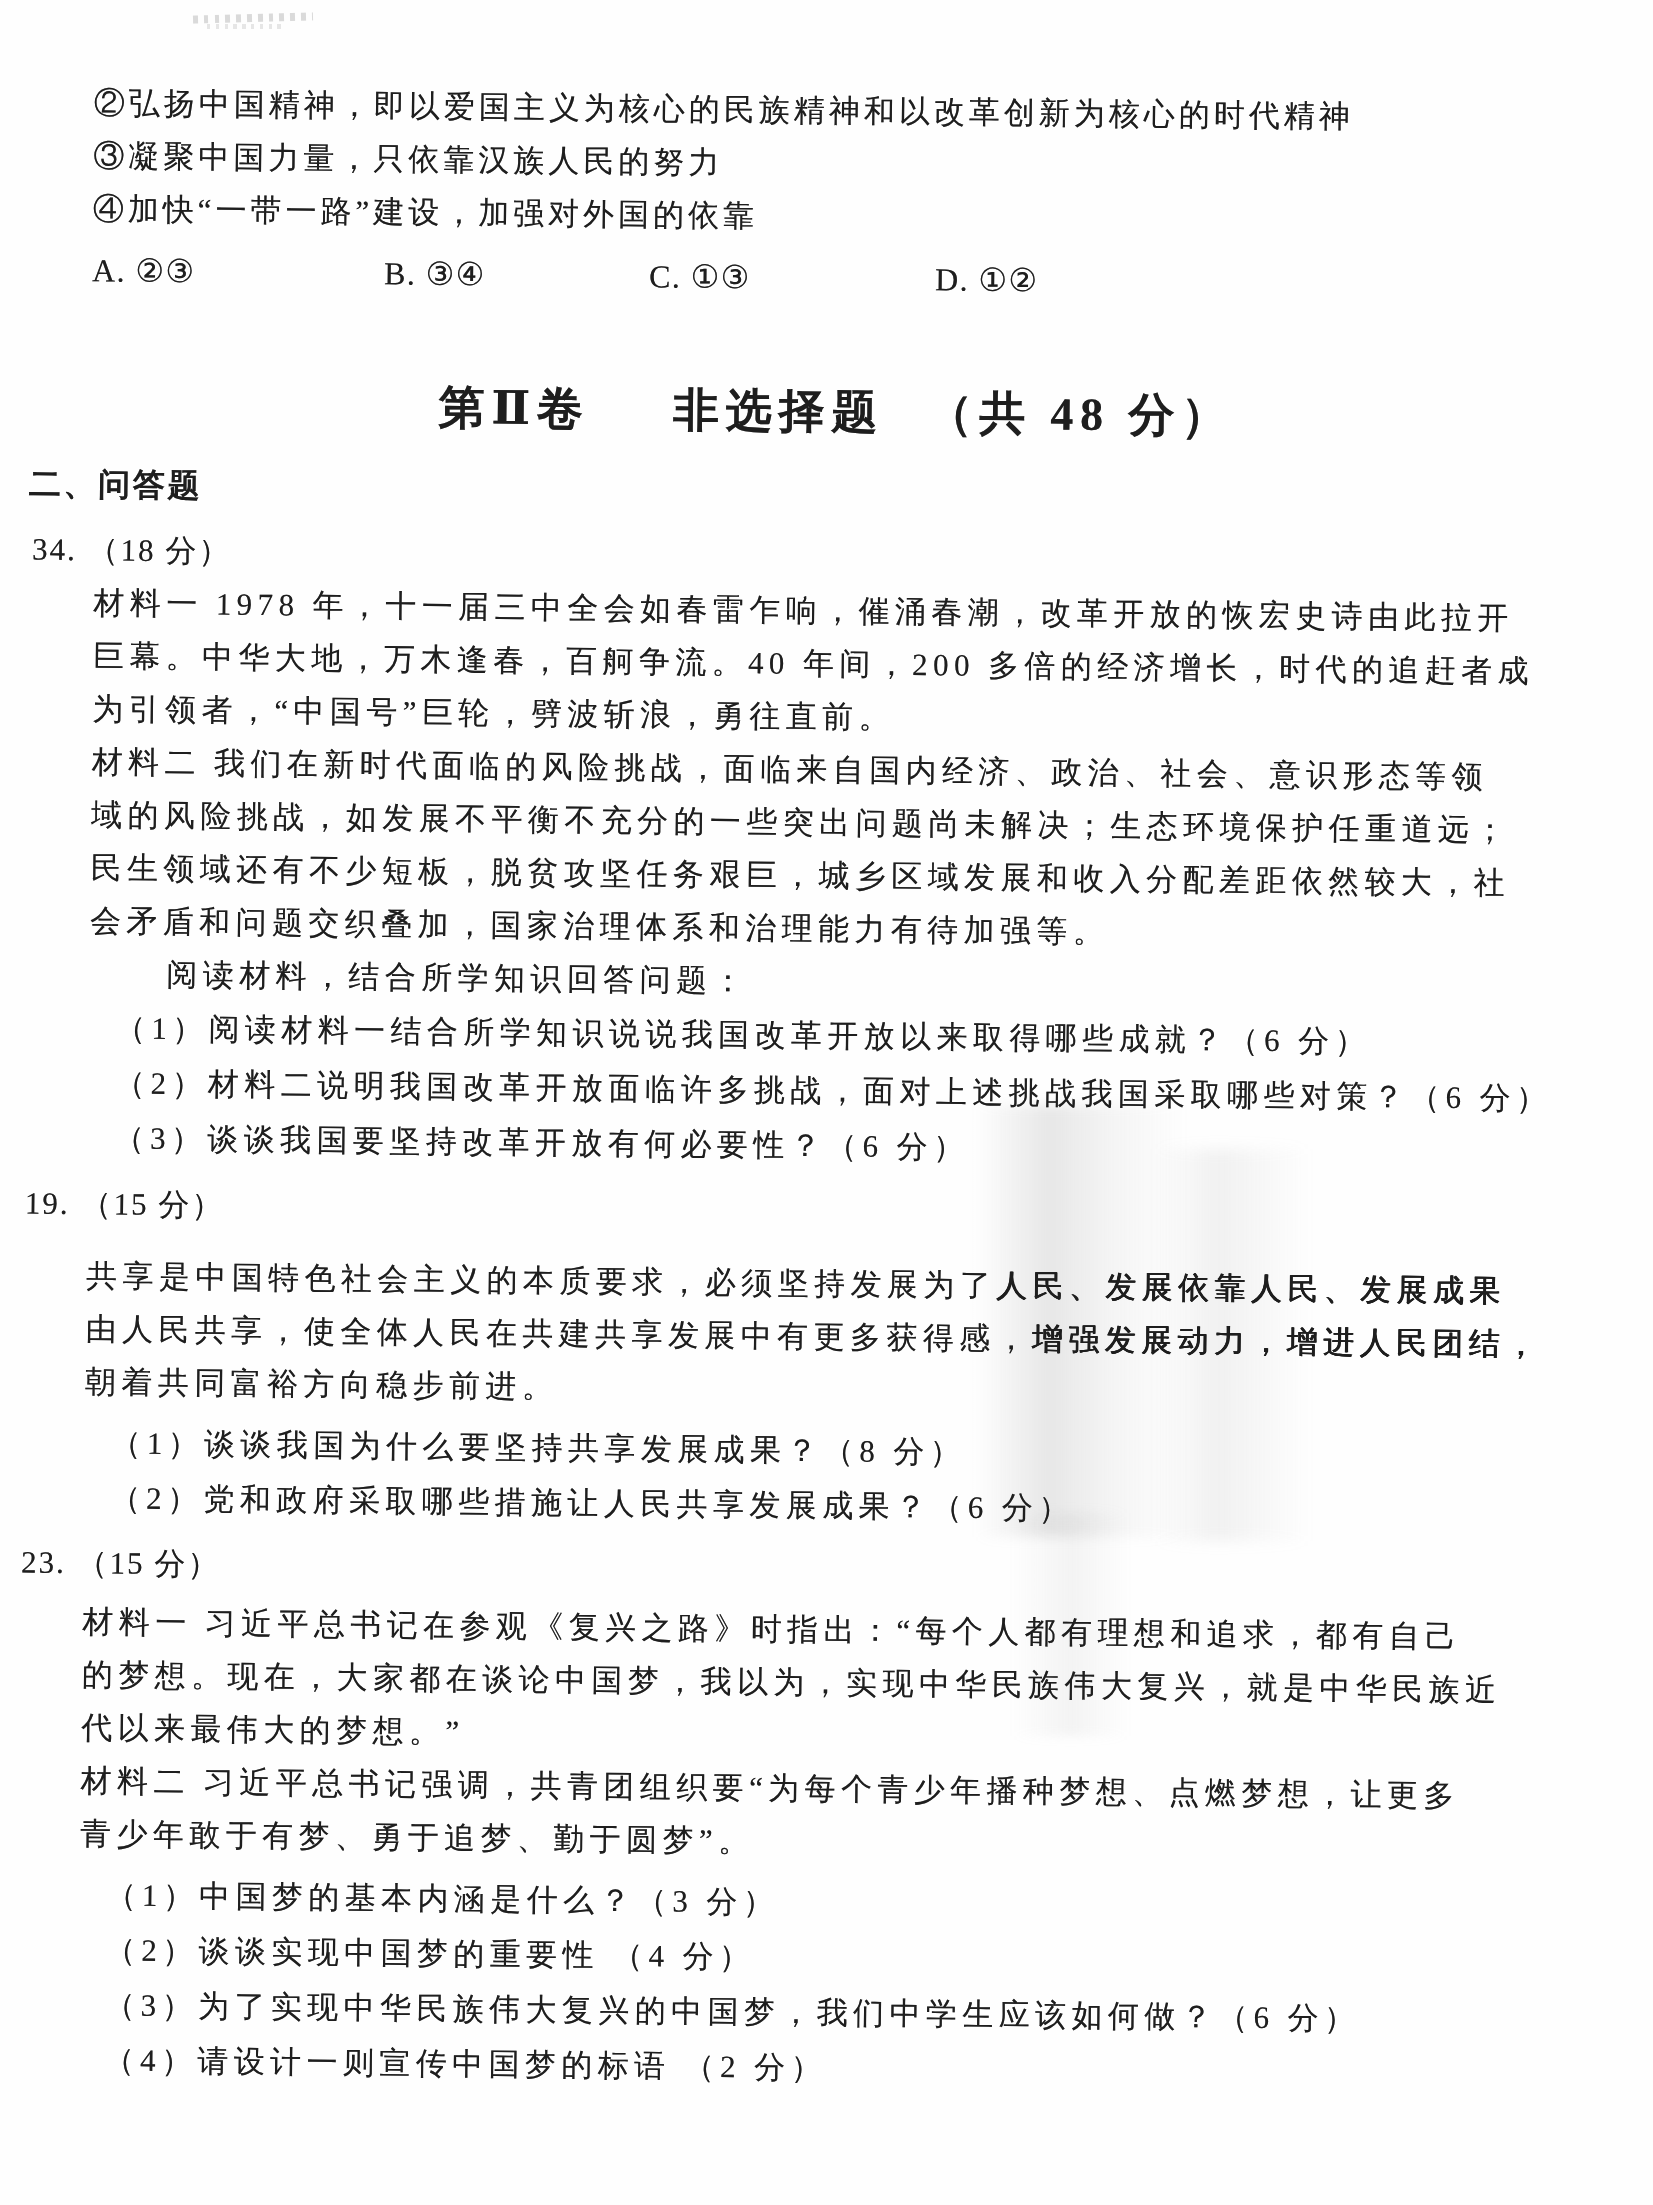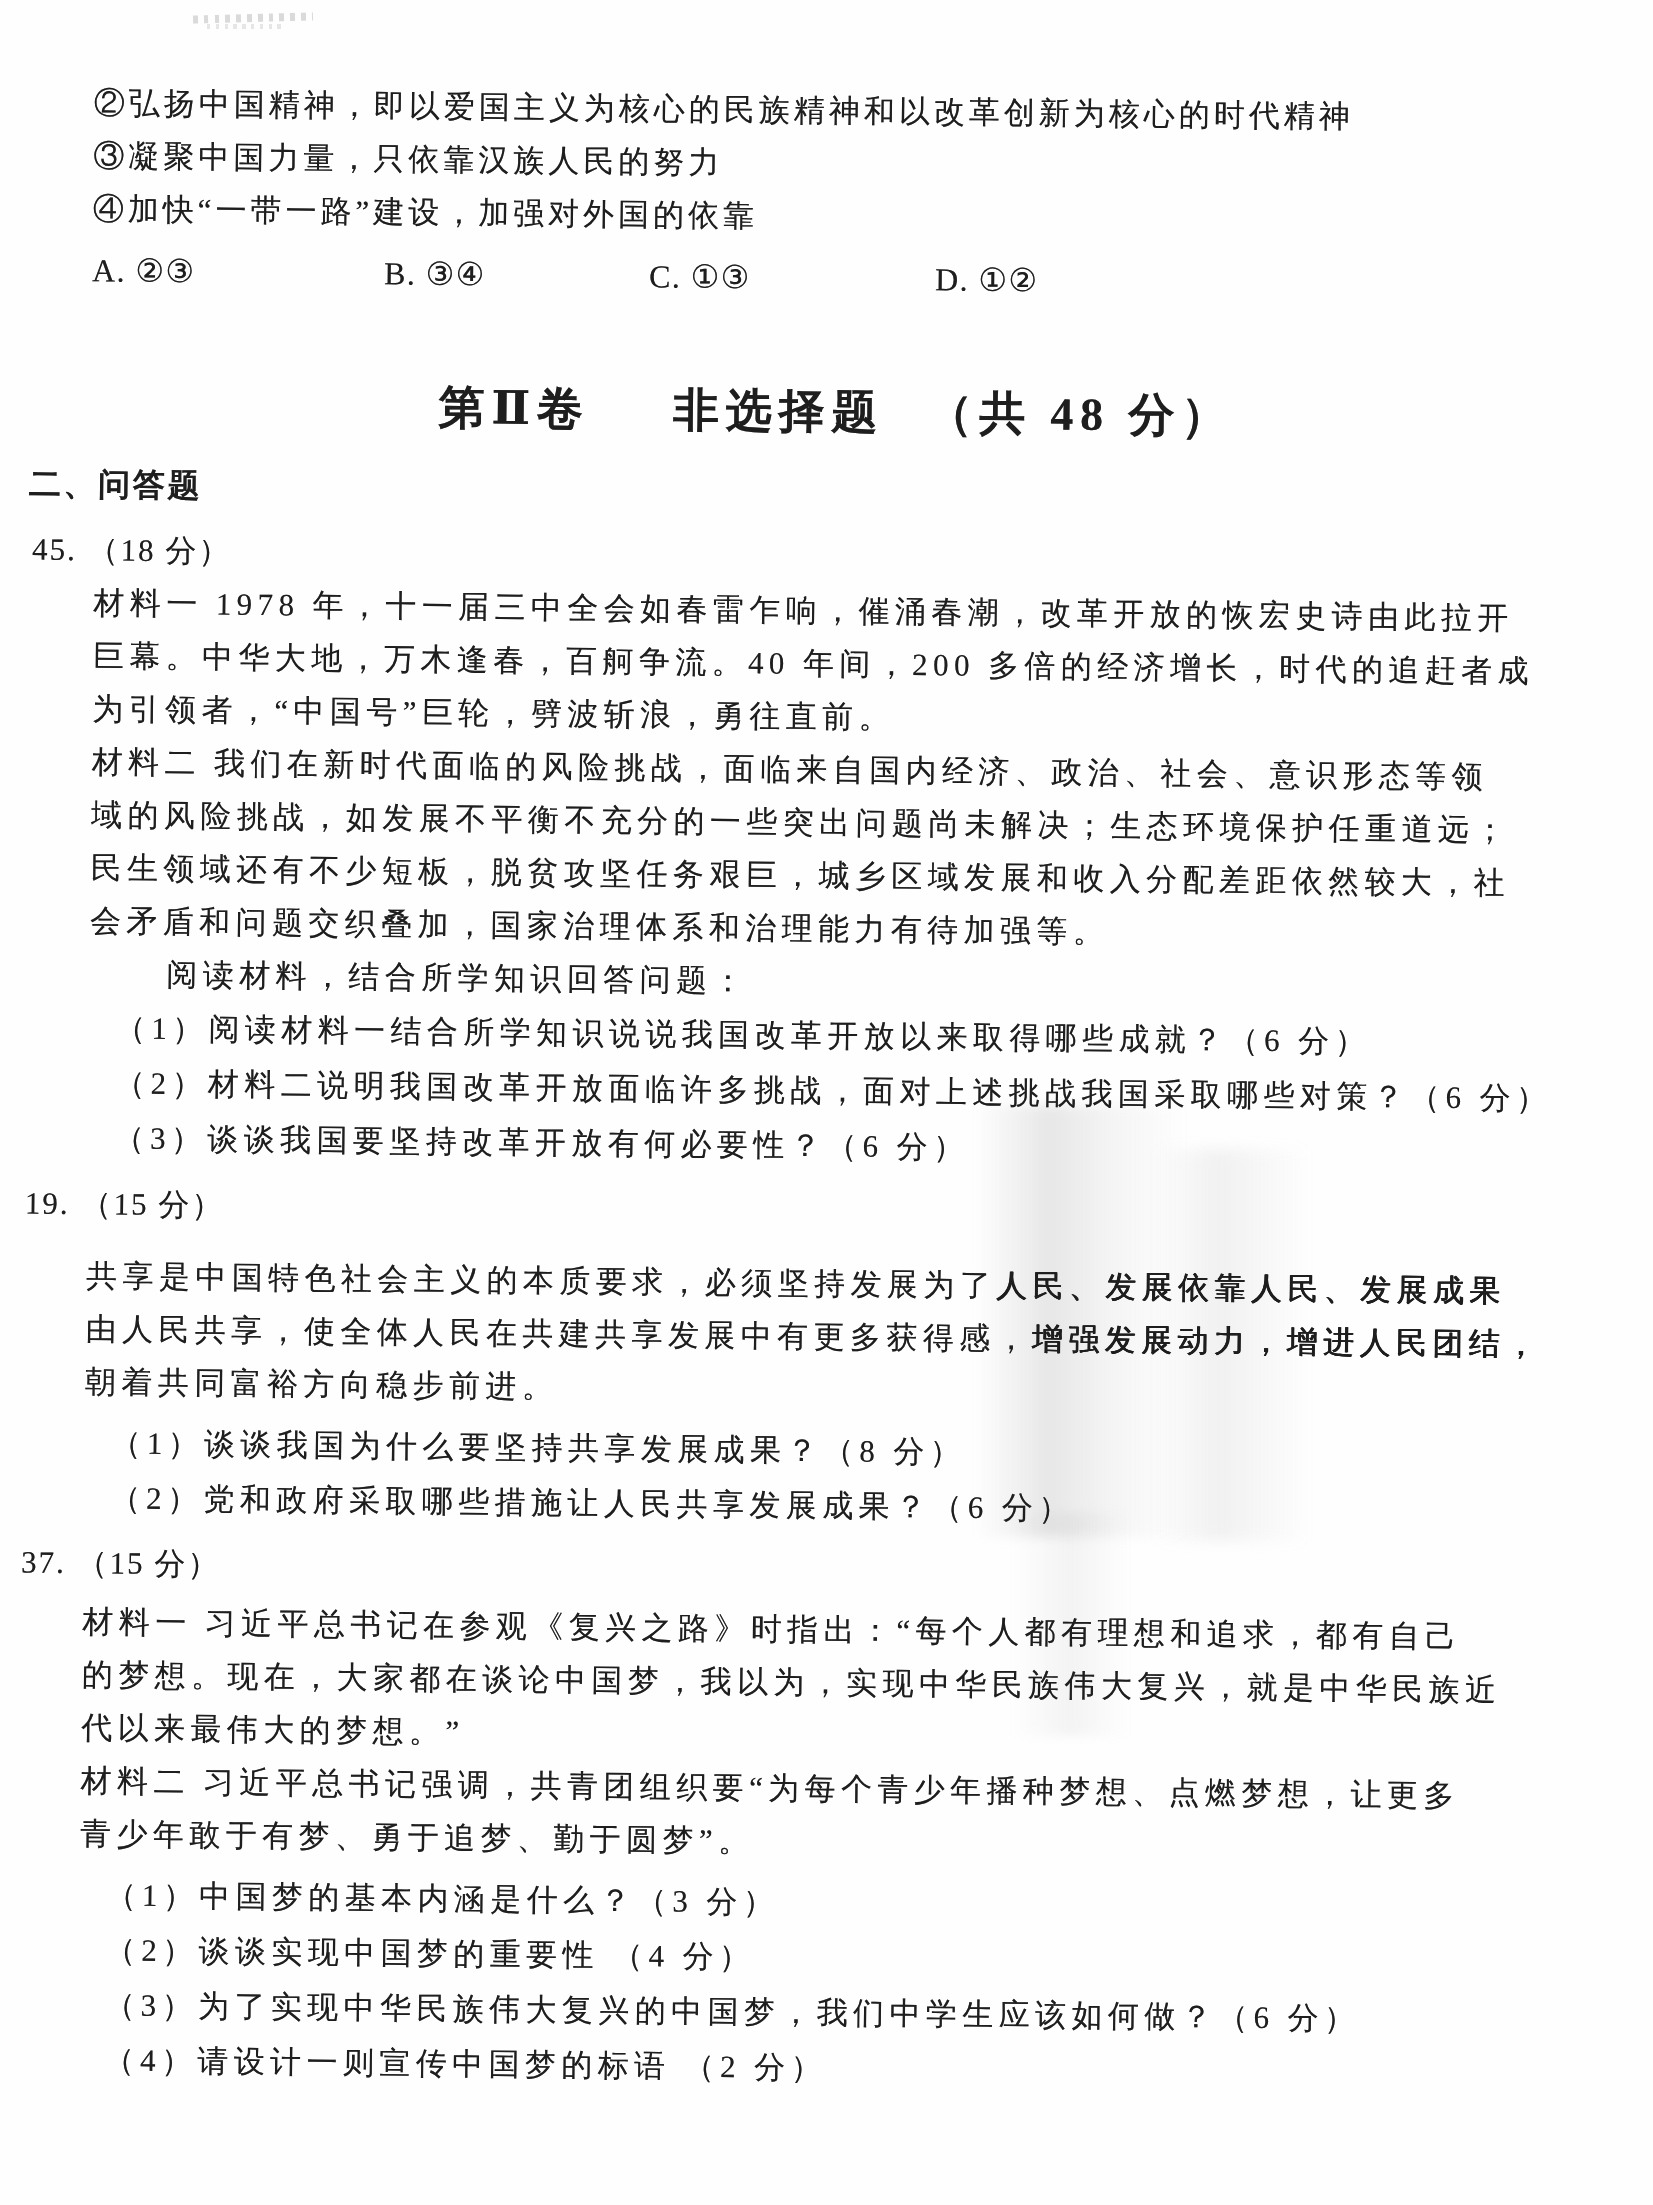--- a/index.html
+++ b/index.html
@@ -95,21 +95,21 @@
     <div class="title">
       <span>第Ⅱ卷</span>
       <span class="t-name">非选择题</span>
       <span class="t-pts">（共 48 分）</span>
     </div>
 
     <div class="heading">二、问答题</div>
 
     <div>
       <div class="qnum q27-num">
-        <span>45.</span><span class="pts">（18 分）</span>
+        <span>34.</span><span class="pts">（18 分）</span>
       </div>
       <div class="para">
         <div class="tline">材料一 1978 年，十一届三中全会如春雷乍响，催涌春潮，改革开放的恢宏史诗由此拉开</div>
         <div class="tline">巨幕。中华大地，万木逢春，百舸争流。40 年间，200 多倍的经济增长，时代的追赶者成</div>
         <div class="tline">为引领者，“中国号”巨轮，劈波斩浪，勇往直前。</div>
       </div>
       <div class="para">
         <div class="tline">材料二 我们在新时代面临的风险挑战，面临来自国内经济、政治、社会、意识形态等领</div>
         <div class="tline">域的风险挑战，如发展不平衡不充分的一些突出问题尚未解决；生态环境保护任重道远；</div>
         <div class="tline">民生领域还有不少短板，脱贫攻坚任务艰巨，城乡区域发展和收入分配差距依然较大，社</div>
@@ -129,21 +129,21 @@
         <div class="tline"><span>共享是中国特色社会主义的本质要求，必须坚持发展为了</span><span class="b">人民、发展依靠人民、发展成果</span></div>
         <div class="tline"><span>由人民共享，使全体人民在共建共享发展中有更多获得感，</span><span class="b">增强发展动力，增进人民团结，</span></div>
         <div class="tline">朝着共同富裕方向稳步前进。</div>
       </div>
       <div class="tline subq ind2 gap-s">（1）谈谈我国为什么要坚持共享发展成果？（8 分）</div>
       <div class="tline subq ind2">（2）党和政府采取哪些措施让人民共享发展成果？（6 分）</div>
     </div>
 
     <div>
       <div class="qnum q29-num">
-        <span>37.</span><span class="pts">（15 分）</span>
+        <span>23.</span><span class="pts">（15 分）</span>
       </div>
       <div class="para gap-s">
         <div class="tline">材料一 习近平总书记在参观《复兴之路》时指出：“每个人都有理想和追求，都有自己</div>
         <div class="tline">的梦想。现在，大家都在谈论中国梦，我以为，实现中华民族伟大复兴，就是中华民族近</div>
         <div class="tline">代以来最伟大的梦想。”</div>
       </div>
       <div class="para">
         <div class="tline">材料二 习近平总书记强调，共青团组织要“为每个青少年播种梦想、点燃梦想，让更多</div>
         <div class="tline">青少年敢于有梦、勇于追梦、勤于圆梦”。</div>
       </div>

